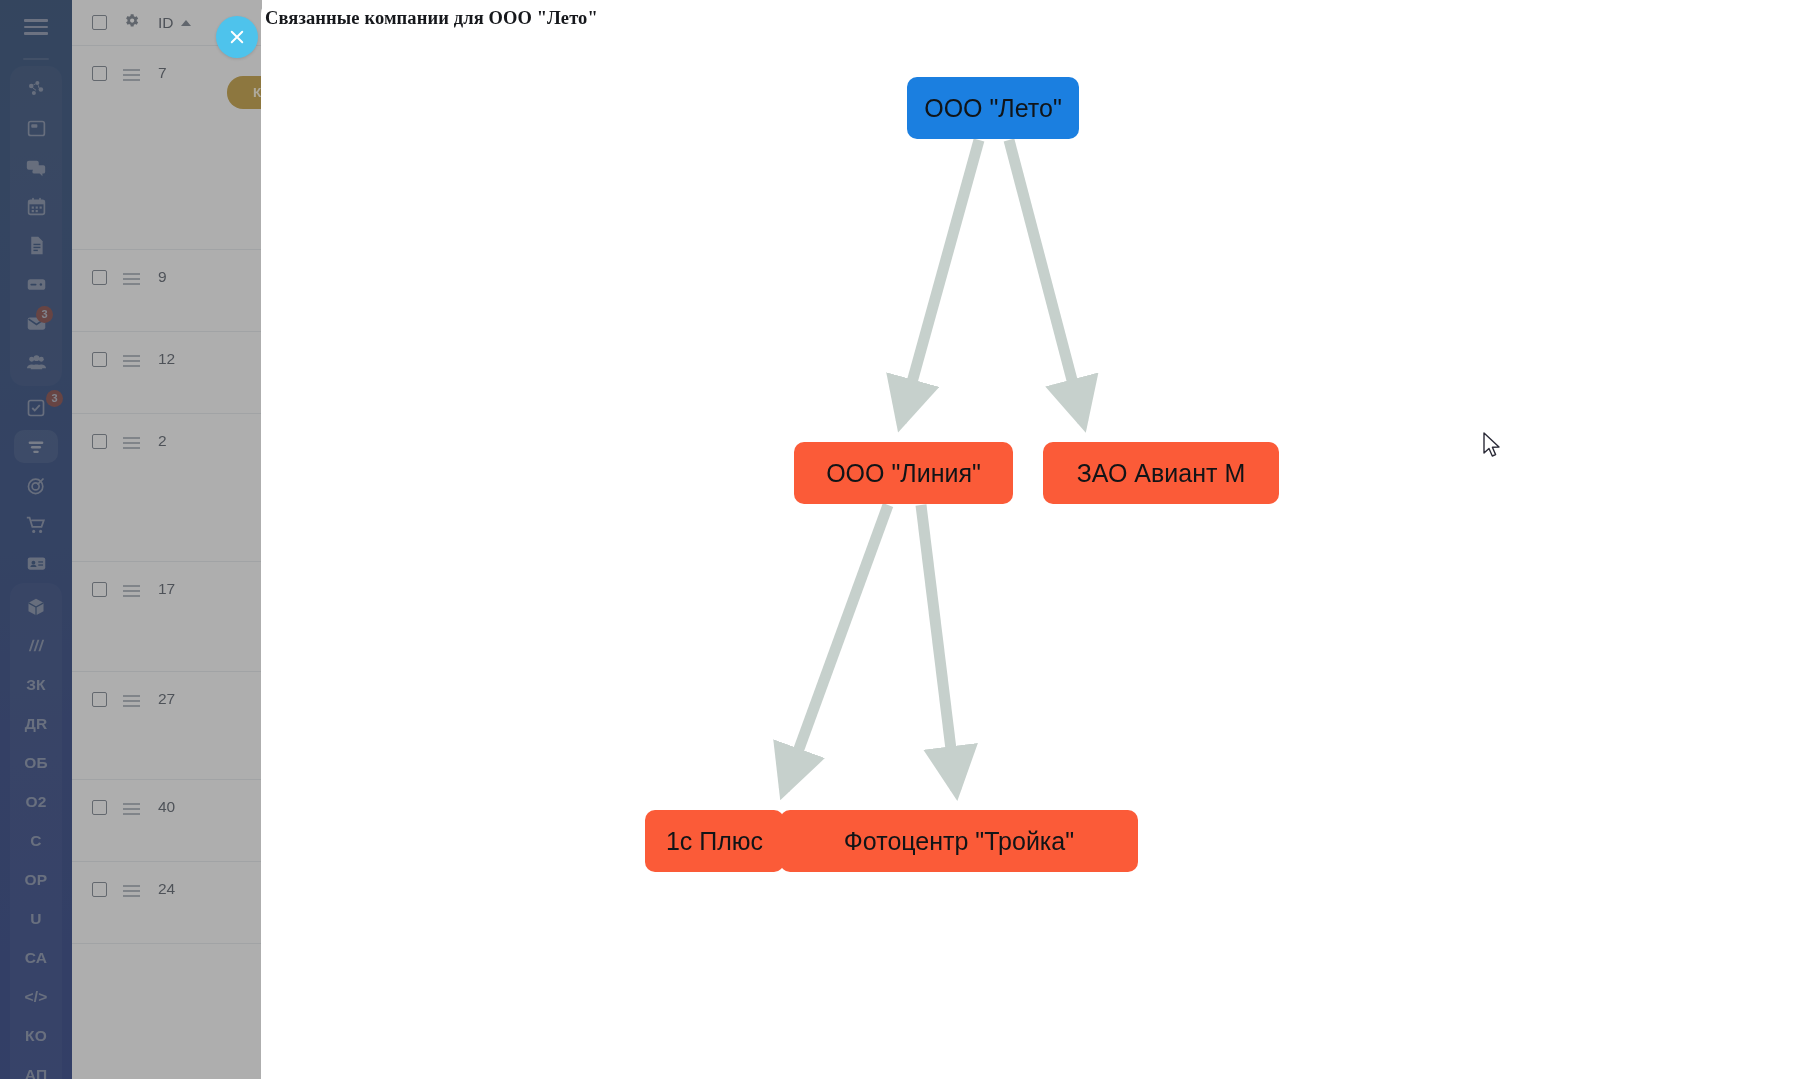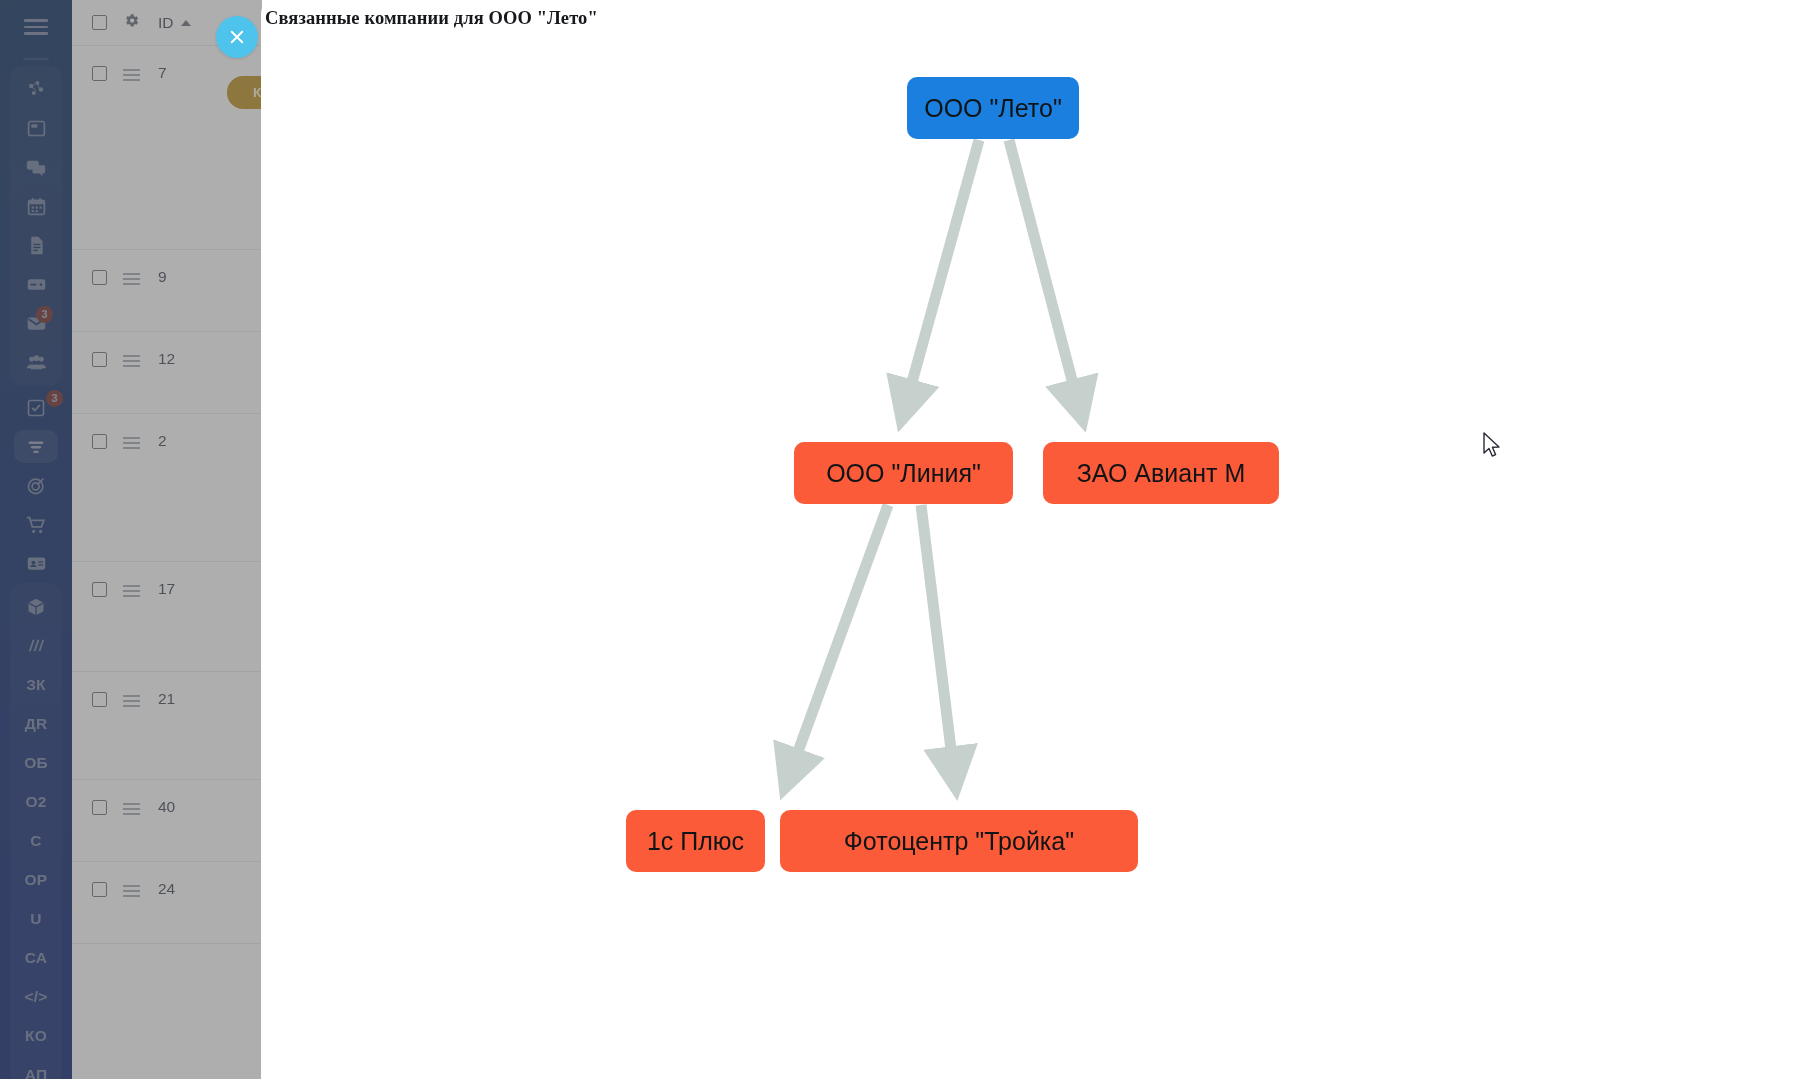--- a/index.html
+++ b/index.html
@@ -256,21 +256,21 @@
           </span>
       </div>
 
       <div class="row" style="height:108px;">
         <span class="cb"></span>
         <span class="grip"><svg width="17" height="12" viewBox="0 0 17 12">
               <rect y="0" width="17" height="2" fill="#9aa2ad"></rect>
               <rect y="5" width="17" height="2" fill="#9aa2ad"></rect>
               <rect y="10" width="17" height="2" fill="#9aa2ad"></rect>
             </svg></span>
-        <span class="idv">21</span>
+        <span class="idv">27</span>
         <span class="avatar light" style="top:14px;">
             <svg width="30" height="30" viewBox="0 0 24 24">
               <circle cx="12" cy="12" r="10" fill="none" stroke="#6d4a86" stroke-width="1.2"></circle>
               <circle cx="12" cy="12" r="6" fill="none" stroke="#6d4a86" stroke-width="1.2"></circle>
             </svg>
           </span>
       </div>
 
       <div class="row" style="height:82px;">
         <span class="cb"></span>
@@ -500,21 +500,21 @@
 
       <div class="node root" style="left:646px; top:77px; width:172px; height:62px;">
         <span>ООО "Лето"</span>
       </div>
       <div class="node child" style="left:533px; top:442px; width:219px; height:62px;">
         <span>ООО "Линия"</span>
       </div>
       <div class="node child" style="left:754px; top:442px; width:236px; height:62px;margin-left:28px;">
         <span>ЗАО Авиант М</span>
       </div>
-      <div class="node child" style="left:365px; top:810px; width:139px; height:62px;text-align:center;">
+      <div class="node child" style="left:384px; top:810px; width:139px; height:62px;text-align:center;">
         <span>1с Плюс</span>
       </div>
       <div class="node child" style="left:519px; top:810px; width:358px; height:62px;">
         <span>Фотоцентр "Тройка"</span>
       </div>
     </div>
   </div>
 
   <div class="close-btn">
     <svg width="18" height="18" viewBox="0 0 24 24">

